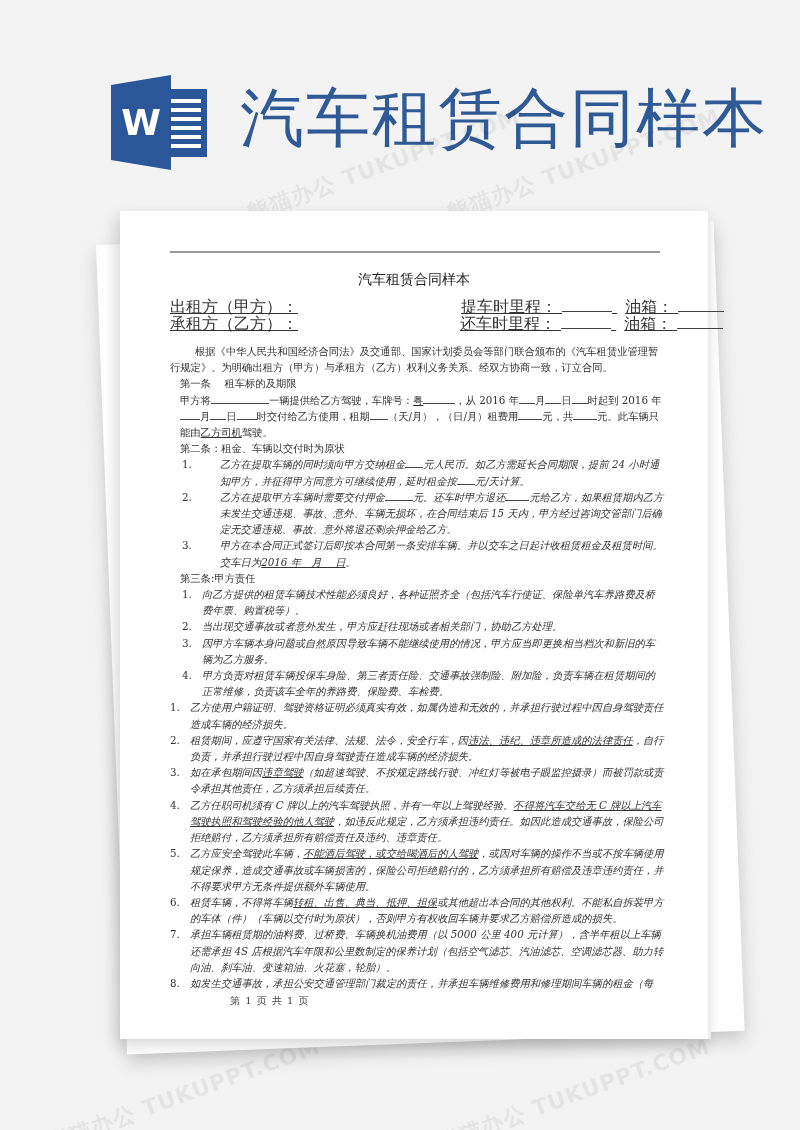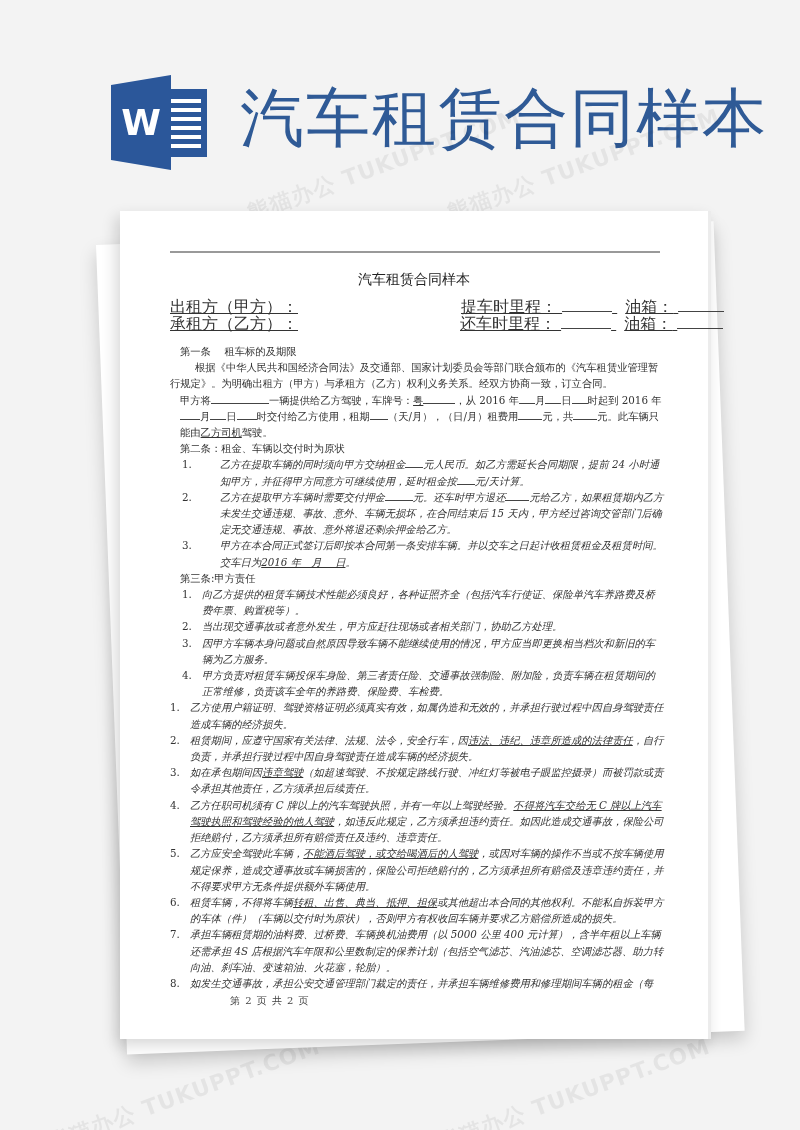--- a/index.html
+++ b/index.html
@@ -87,23 +87,23 @@
     <span class="blank" style="width:46px;"></span>
   </div>
   <div class="meta" style="left:340px;top:103px;">
     <span>还车时里程：</span>
     <span class="blank" style="width:50px;"></span>
     <span style="margin-left:8px;">油箱：</span>
     <span class="blank" style="width:46px;"></span>
   </div>
 
   <div class="body-text">
+    <p class="p" style="text-indent:25px;">根据《中华人民共和国经济合同法》及交通部、国家计划委员会等部门联合颁布的《汽车租赁业管理暂行规定》。为明确出租方（甲方）与承租方（乙方）权利义务关系。经双方协商一致，订立合同。</p>
+
     <p class="p sec">第一条　 租车标的及期限</p>
-
-    <p class="p" style="text-indent:25px;">根据《中华人民共和国经济合同法》及交通部、国家计划委员会等部门联合颁布的《汽车租赁业管理暂行规定》。为明确出租方（甲方）与承租方（乙方）权利义务关系。经双方协商一致，订立合同。</p>
     <p class="p sec">
       <span>甲方将</span><span class="ul-gap" style="width:58px;"></span><span>一辆提供给乙方驾驶，车牌号：</span><span class="u">粤</span><span class="ul-gap" style="width:32px;"></span><span>，从 2016 年</span><span class="ul-gap" style="width:16px;"></span><span>月</span><span class="ul-gap" style="width:16px;"></span><span>日</span><span class="ul-gap" style="width:16px;"></span><span>时起到 2016 年</span><span class="ul-gap" style="width:20px;"></span><span>月</span><span class="ul-gap" style="width:16px;"></span><span>日</span><span class="ul-gap" style="width:20px;"></span><span>时交付给乙方使用，租期</span><span class="ul-gap" style="width:18px;"></span><span>（天/月），（日/月）租费用</span><span class="ul-gap" style="width:24px;"></span><span>元，共</span><span class="ul-gap" style="width:24px;"></span><span>元。此车辆只能由</span><span class="u">乙方司机</span><span>驾驶。</span>
     </p>
 
     <p class="p sec">第二条：租金、车辆以交付时为原状</p>
     <div class="item" style="padding-left:12px;">
       <span class="num" style="width:38px;">1.</span>
       <span class="txt"><span>乙方在提取车辆的同时须向甲方交纳租金</span><span class="ul-gap" style="width:18px;"></span><span>元人民币。如乙方需延长合同期限，提前 24 小时通知甲方，并征得甲方同意方可继续使用，延时租金按</span><span class="ul-gap" style="width:18px;"></span><span>元/天计算。</span></span>
     </div>
     <div class="item" style="padding-left:12px;">
@@ -160,14 +160,14 @@
     <div class="item">
         <span class="num" style="width:20px;">7.</span>
         <span class="txt"><span>承担车辆租赁期的油料费、过桥费、车辆换机油费用（以 5000 公里 400 元计算），含半年租以上车辆还需承担 4S 店根据汽车年限和公里数制定的保养计划（包括空气滤芯、汽油滤芯、空调滤芯器、助力转向油、刹车油、变速箱油、火花塞，轮胎）。</span><span class="u"></span><span></span></span>
       </div>
     <div class="item">
         <span class="num" style="width:20px;">8.</span>
         <span class="txt"><span>如发生交通事故，承担公安交通管理部门裁定的责任，并承担车辆维修费用和修理期间车辆的租金（每</span><span class="u"></span><span></span></span>
       </div>
   </div>
 
-  <div class="footer">第 2 页 共 2 页</div>
+  <div class="footer">第 1 页 共 1 页</div>
 </div>
 
 </body></html>

